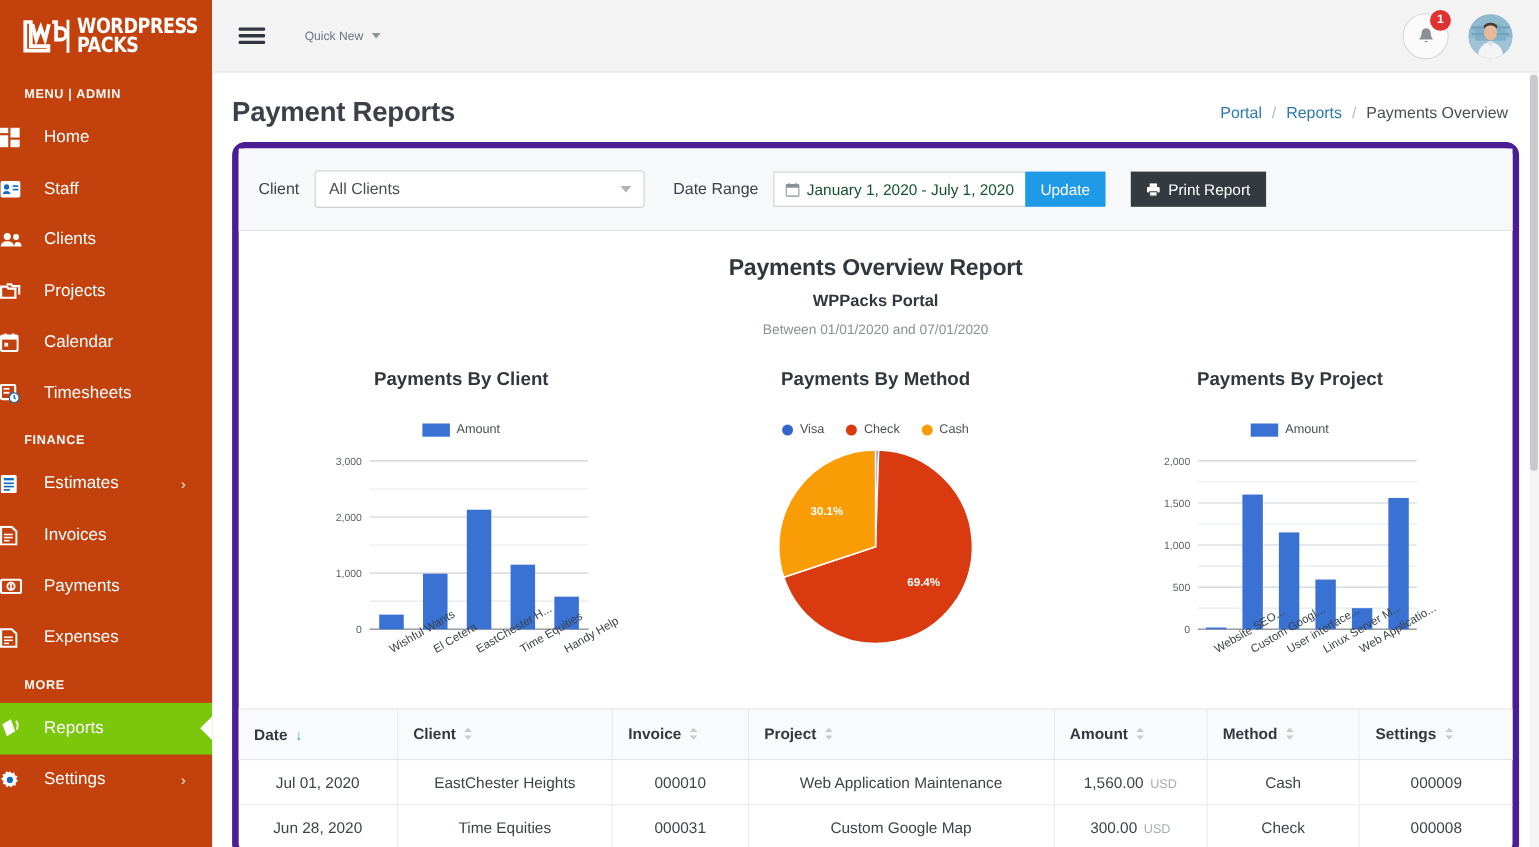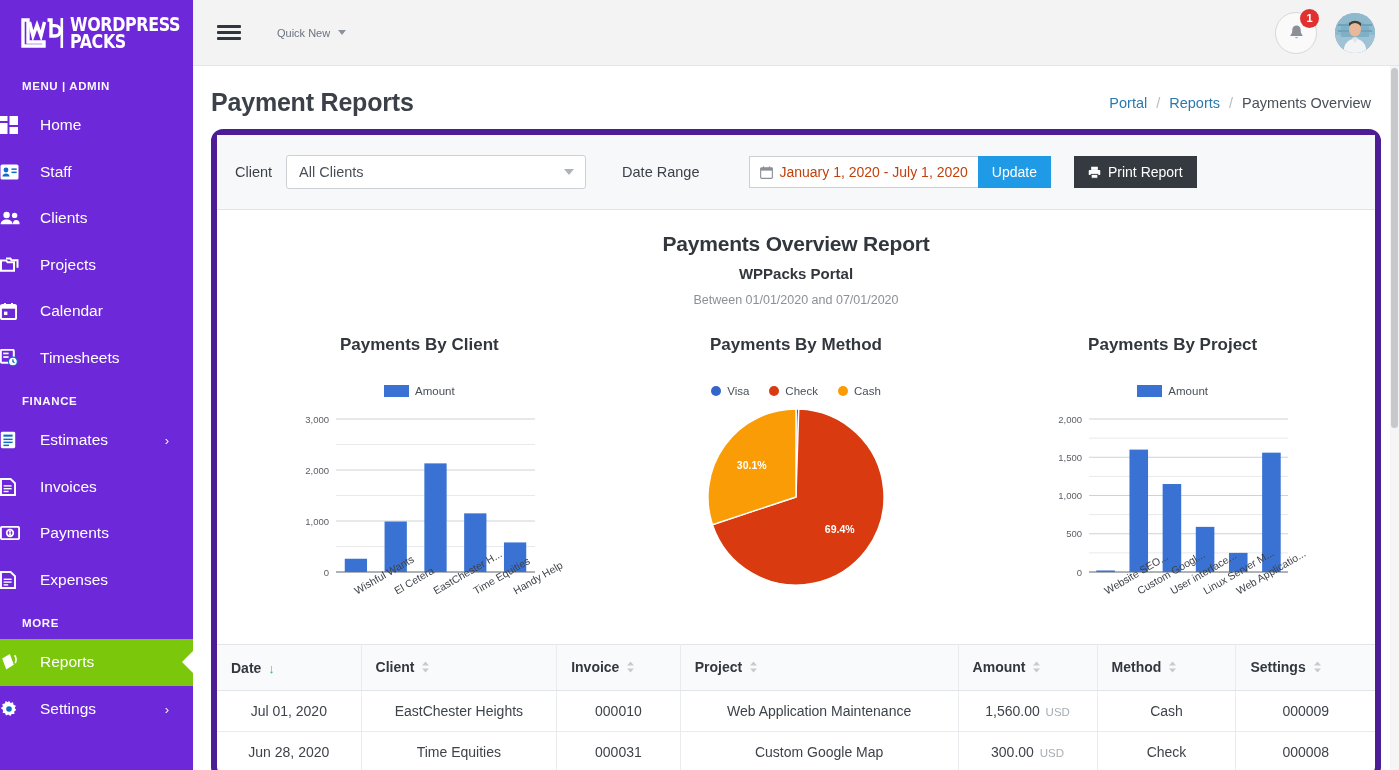--- a/index.html
+++ b/index.html
@@ -7,21 +7,21 @@
     width: 1399px; height: 770px;
     font-family: "Liberation Sans", sans-serif;
     background: #ffffff;
     overflow: hidden;
   }
   #app { position: relative; width: 1399px; height: 770px; display: flex; }
 
   
   .sidebar {
     width: 193px; height: 770px;
-    background: #6d28d9;
+    background: #c2410c;
     flex: 0 0 193px;
     position: relative;
     overflow: hidden;
   }
   .brand {
     height: 66px; display: flex; align-items: center;
     padding-left: 20px;
   }
   .brand-mark {
     width: 46px; height: 34px; position: relative; flex: 0 0 46px;
@@ -179,22 +179,22 @@
     width: 0; height: 0;
     border-left: 5px solid transparent;
     border-right: 5px solid transparent;
     border-top: 6px solid #aeb4ba;
   }
   .daterange-group { display: flex; align-items: stretch; }
   .date-box {
     height: 32px; background: #fff;
     border: 1px solid #ccd0d4; border-right: none;
     display: flex; align-items: center; gap: 6px;
-    padding: 0 10px; font-size: 14px; color: #c2410c;
-    cursor: pointer; white-space: nowrap; margin-left: 36px;
+    padding: 0 10px; font-size: 14px; color: #14532d;
+    cursor: pointer; white-space: nowrap;
   }
   .btn-update {
     height: 32px; background: #1e9ae6; color: #fff;
     border: none; padding: 0 14px; font-size: 14px;
     display: flex; align-items: center; cursor: pointer;
     font-family: "Liberation Sans", sans-serif;
   }
   .btn-print {
     height: 32px; background: #343a40; color: #fff;
     border: none; padding: 0 14px; font-size: 14px;
@@ -489,21 +489,21 @@
 
     <div class="content-scroll">
       <div class="card">
 
         <div class="filter-bar">
           <span class="flabel">Client</span>
           <div class="client-select">
             <span>All Clients</span>
             <span class="sel-caret"></span>
           </div>
-          <span class="flabel" style="margin-left:22px">Date Range</span>
+          <span class="flabel" style="margin-left:12px">Date Range</span>
           <div class="daterange-group">
             <div class="date-box">
               <svg width="13" height="13" viewBox="0 0 14 14">
                 <rect x="0.7" y="2" width="12.6" height="11.3" rx="1" fill="none" stroke="#8b9097" stroke-width="1.2"></rect>
                 <rect x="0.7" y="2" width="12.6" height="3" fill="#8b9097"></rect>
                 <rect x="3.2" y="0.4" width="1.2" height="3" fill="#8b9097"></rect>
                 <rect x="9.6" y="0.4" width="1.2" height="3" fill="#8b9097"></rect>
               </svg>
               <span>January 1, 2020 - July 1, 2020</span>
             </div>

